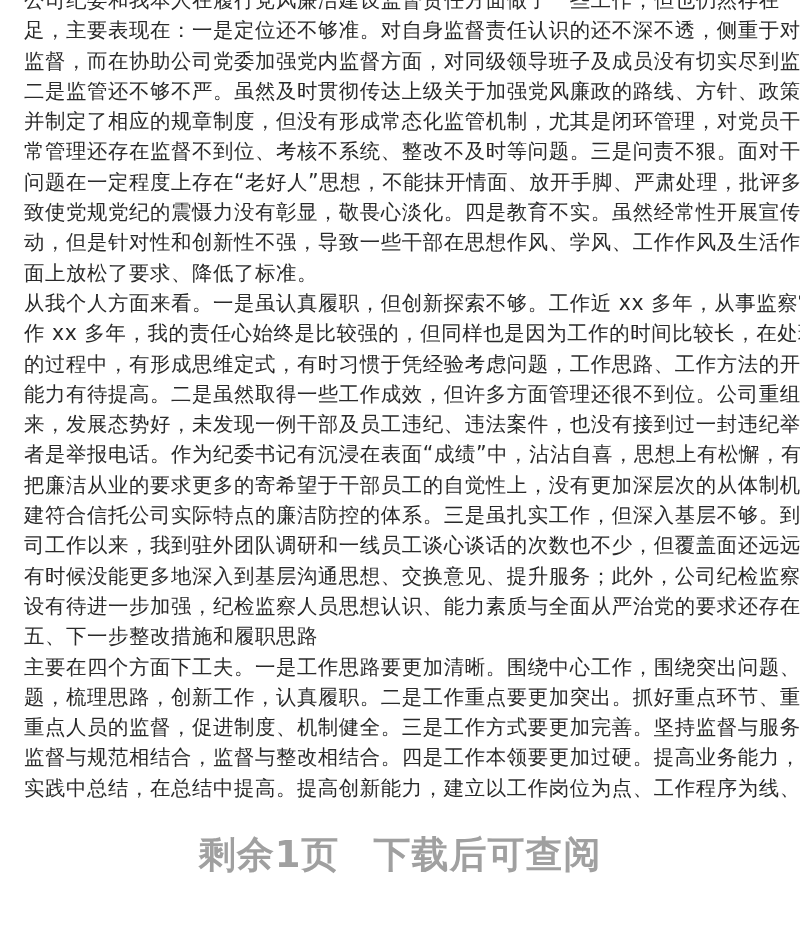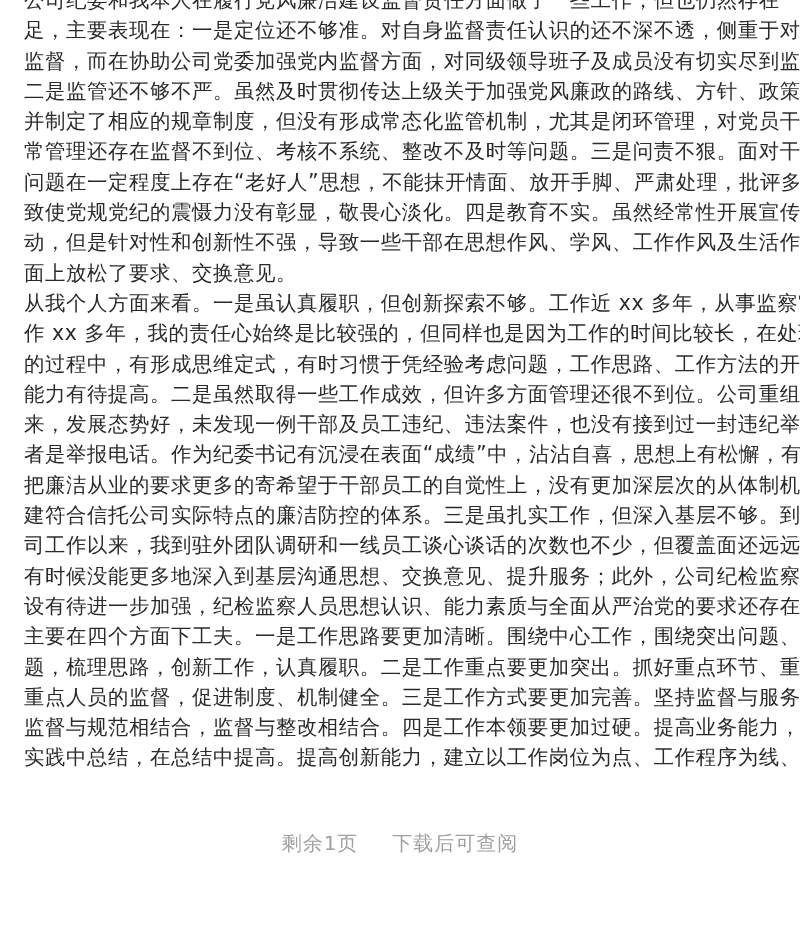--- a/index.html
+++ b/index.html
@@ -13,50 +13,51 @@
       line-height: 30.3px;
       height: 30.3px;
       color: #2a2a2a;
       padding-left: 24px;
       white-space: nowrap;
       letter-spacing: 0.6px;
     }
     .more-banner {
       position: absolute; left: 0; top: 830px; width: 800px; text-align: center;
       font-family: "DejaVu Sans", "Liberation Sans", sans-serif;
-      font-size: 20px; color: #a0a0a0; letter-spacing: 1px;
+      font-size: 37px; color: #a0a0a0; letter-spacing: 1px; font-weight: bold;
     }
     .more-banner span { display: inline-block; }
     .gap { width: 34px; }
   </style>
 </head>
 <body>
 
 <div class="page">
   <div class="doc-line">公司纪委和我本人在履行党风廉洁建设监督责任方面做了一些工作，但也仍然存在一些不</div>
   <div class="doc-line">足，主要表现在：一是定位还不够准。对自身监督责任认识的还不深不透，侧重于对下执纪、</div>
   <div class="doc-line">监督，而在协助公司党委加强党内监督方面，对同级领导班子及成员没有切实尽到监督责任。</div>
   <div class="doc-line">二是监管还不够不严。虽然及时贯彻传达上级关于加强党风廉政的路线、方针、政策精神，</div>
   <div class="doc-line">并制定了相应的规章制度，但没有形成常态化监管机制，尤其是闭环管理，对党员干部的日</div>
   <div class="doc-line">常管理还存在监督不到位、考核不系统、整改不及时等问题。三是问责不狠。面对干部作风</div>
   <div class="doc-line">问题在一定程度上存在“老好人”思想，不能抹开情面、放开手脚、严肃处理，批评多于追责，</div>
   <div class="doc-line">致使党规党纪的震慑力没有彰显，敬畏心淡化。四是教育不实。虽然经常性开展宣传教育活</div>
   <div class="doc-line">动，但是针对性和创新性不强，导致一些干部在思想作风、学风、工作作风及生活作风等方</div>
-  <div class="doc-line">面上放松了要求、交换意见。</div>
+  <div class="doc-line">面上放松了要求、降低了标准。</div>
   <div class="doc-line">从我个人方面来看。一是虽认真履职，但创新探索不够。工作近 xx 多年，从事监察审计工</div>
   <div class="doc-line">作 xx 多年，我的责任心始终是比较强的，但同样也是因为工作的时间比较长，在处理问题</div>
   <div class="doc-line">的过程中，有形成思维定式，有时习惯于凭经验考虑问题，工作思路、工作方法的开拓创新</div>
   <div class="doc-line">能力有待提高。二是虽然取得一些工作成效，但许多方面管理还很不到位。公司重组开业以</div>
   <div class="doc-line">来，发展态势好，未发现一例干部及员工违纪、违法案件，也没有接到过一封违纪举报信或</div>
   <div class="doc-line">者是举报电话。作为纪委书记有沉浸在表面“成绩”中，沾沾自喜，思想上有松懈，有时候还</div>
   <div class="doc-line">把廉洁从业的要求更多的寄希望于干部员工的自觉性上，没有更加深层次的从体制机制上构</div>
   <div class="doc-line">建符合信托公司实际特点的廉洁防控的体系。三是虽扎实工作，但深入基层不够。到信托公</div>
   <div class="doc-line">司工作以来，我到驻外团队调研和一线员工谈心谈话的次数也不少，但覆盖面还远远不够，</div>
   <div class="doc-line">有时候没能更多地深入到基层沟通思想、交换意见、提升服务；此外，公司纪检监察组织建</div>
   <div class="doc-line">设有待进一步加强，纪检监察人员思想认识、能力素质与全面从严治党的要求还存在不少差</div>
+  <div class="doc-line">五、下一步整改措施和履职思路</div>
   <div class="doc-line">主要在四个方面下工夫。一是工作思路要更加清晰。围绕中心工作，围绕突出问题、焦点问</div>
   <div class="doc-line">题，梳理思路，创新工作，认真履职。二是工作重点要更加突出。抓好重点环节、重点岗位、</div>
   <div class="doc-line">重点人员的监督，促进制度、机制健全。三是工作方式要更加完善。坚持监督与服务相结合，</div>
   <div class="doc-line">监督与规范相结合，监督与整改相结合。四是工作本领要更加过硬。提高业务能力，注重在</div>
   <div class="doc-line">实践中总结，在总结中提高。提高创新能力，建立以工作岗位为点、工作程序为线、监管制</div>
 </div>
 
 <div class="more-banner">
   <span>剩余1页</span><span class="gap"></span><span>下载后可查阅</span>
 </div>

